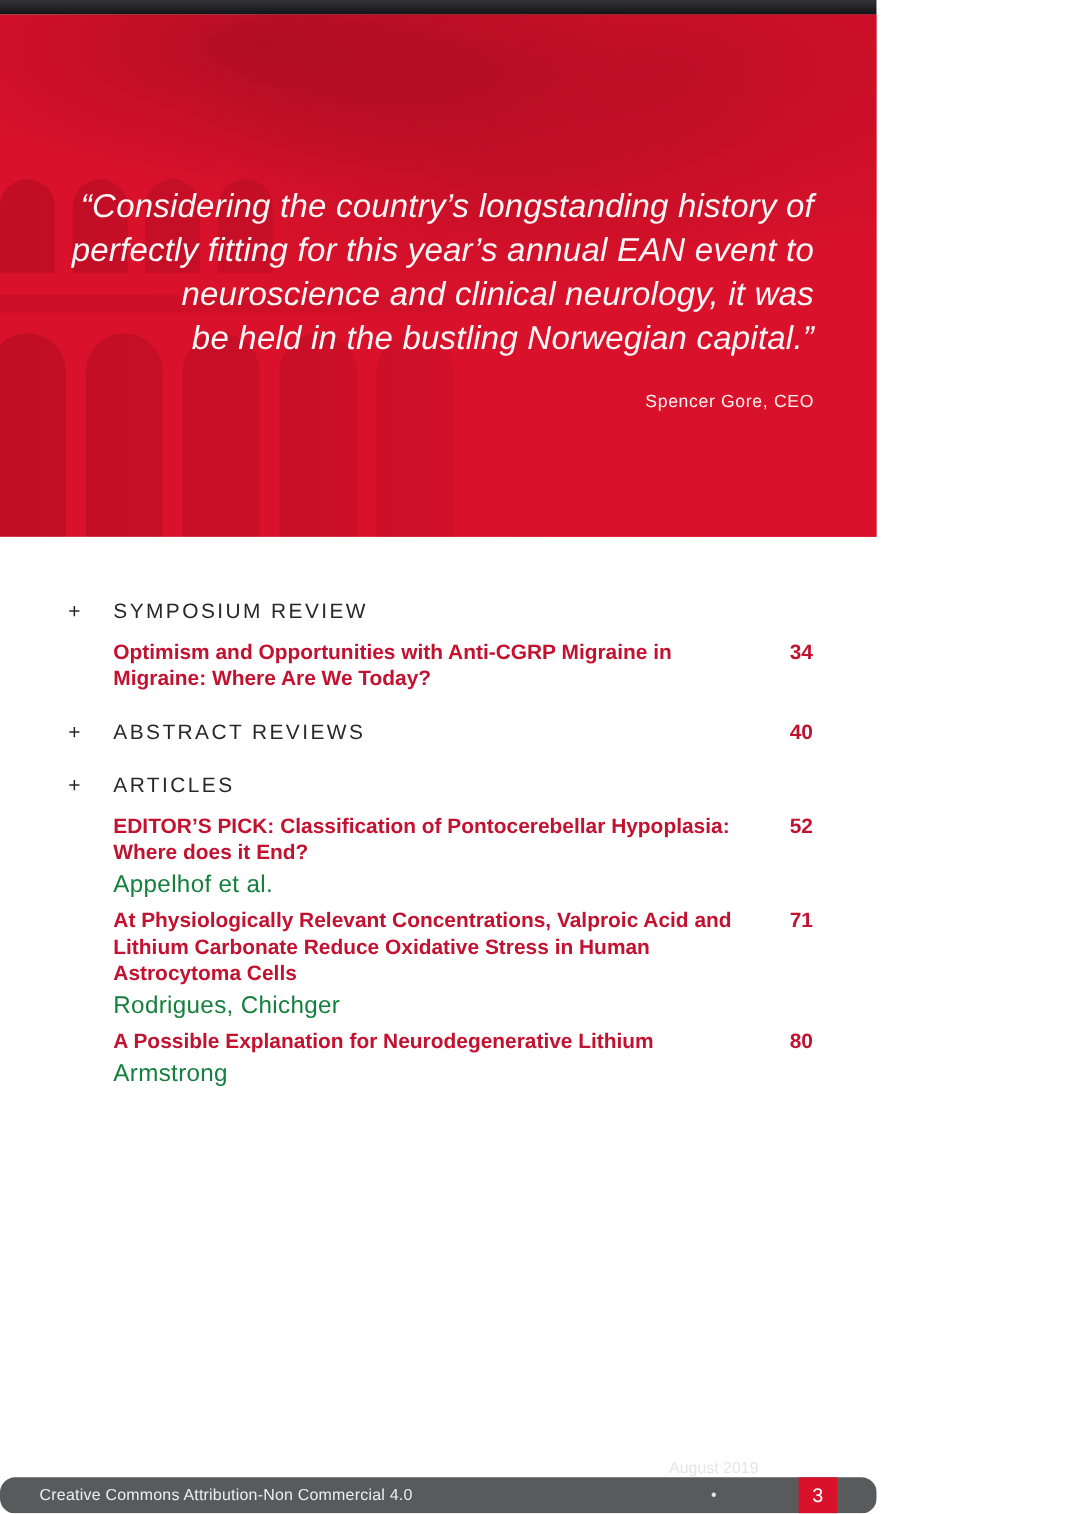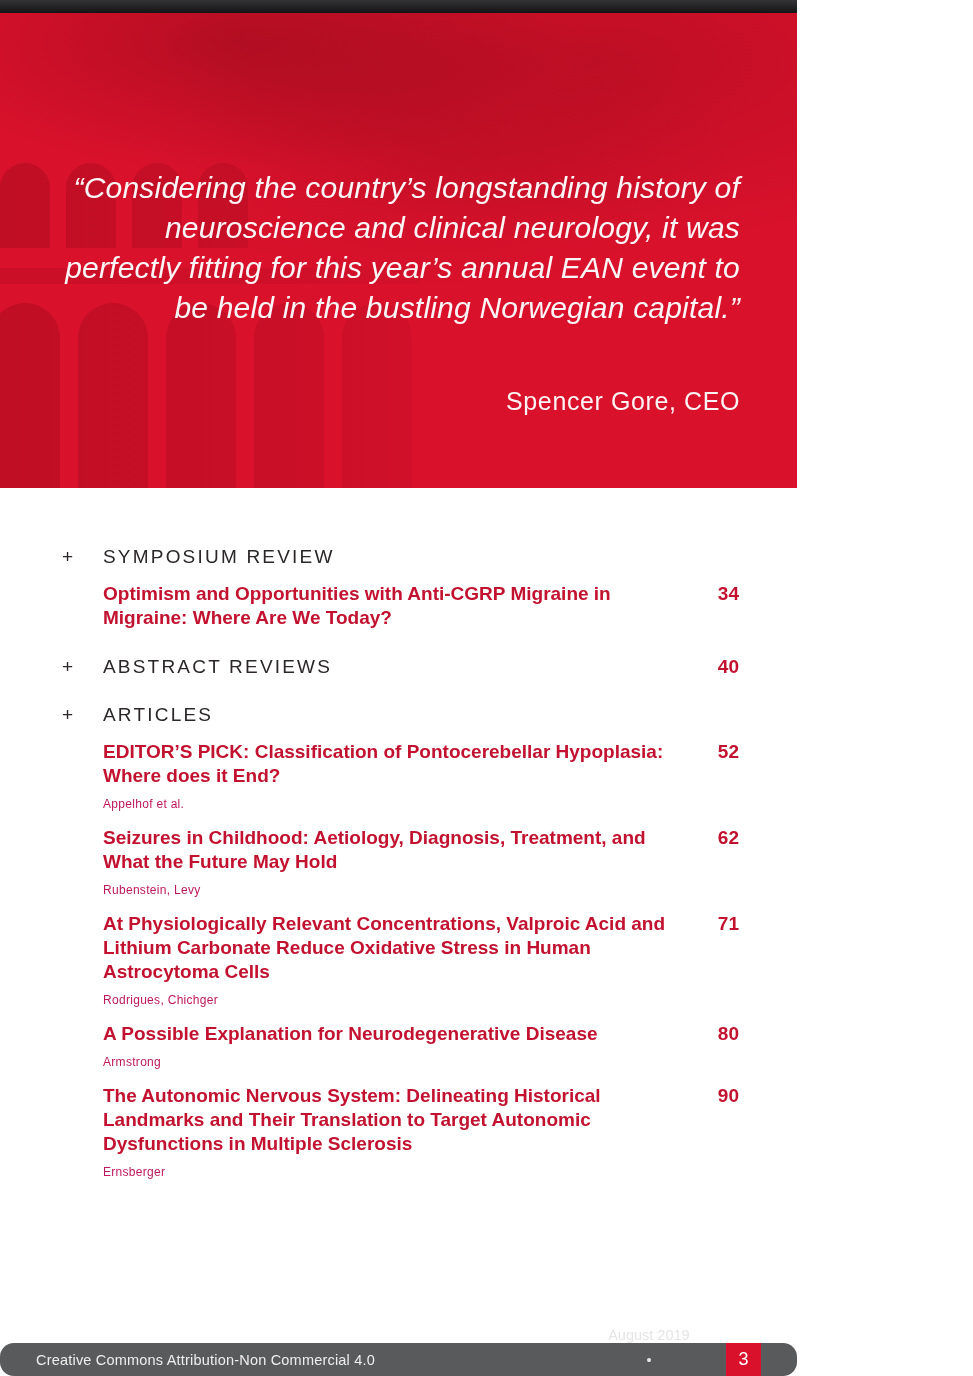--- a/index.html
+++ b/index.html
@@ -58,22 +58,22 @@
   .quote {
     position: absolute; top: 155px; left: 60px; right: 57px;
     text-align: right;
     font-style: italic;
     font-size: 30px; line-height: 40px;
     letter-spacing: 0.2px;
     color: #faf6f6;
     z-index: 2;
   }
   .attribution {
-    position: absolute; top: 374px; right: 57px;
-    font-size: 25px; letter-spacing: 0.6px;
+    position: absolute; top: 344px; right: 57px;
+    font-size: 16px; letter-spacing: 0.6px;
     color: rgba(255,255,255,0.95);
     z-index: 2;
   }
 
   
   .toc {
     position: absolute; top: 488px; left: 0; width: 100%;
     padding: 58px 58px 0 62px;
     box-sizing: border-box;
   }
@@ -99,23 +99,23 @@
     font-size: 19px; font-weight: 700;
     color: #c31230; line-height: 24px;
   }
   .item-page {
     flex: none; width: 44px; text-align: right;
     font-size: 19px; font-weight: 700;
     color: #c31230; line-height: 24px;
   }
   .item-authors {
     margin: 4px 0 0 41px;
-    font-size: 12px; line-height: 24px;
+    font-size: 22px; line-height: 24px;
     letter-spacing: 0.3px;
-    color: #be185d;
+    color: #15803d;
   }
 
   
   .footer {
     position: absolute; left: 0; bottom: 0; width: 100%; height: 33px;
     background: #595a5c;
     display: flex; align-items: center;
     box-sizing: border-box; padding-left: 36px; border-radius: 14px;
   }
   .license { font-size: 14.5px; color: #eeeeee; letter-spacing: 0.2px; }
@@ -149,22 +149,22 @@
       <div class="arch a6"></div>
       <div class="arch a7"></div>
       <div class="arch a8"></div>
       <div class="arch a9"></div>
       <div class="ledge"></div>
       <div class="art-fade"></div>
       <div class="clouds"></div>
     </div>
     <blockquote class="quote" style="margin:0;">
       <div class="quote-line">“Considering the country’s longstanding history of</div>
+      <div class="quote-line">perfectly fitting for this year’s annual EAN event to</div>
       <div class="quote-line">neuroscience and clinical neurology, it was</div>
-      <div class="quote-line">perfectly fitting for this year’s annual EAN event to</div>
       <div class="quote-line">be held in the bustling Norwegian capital.”</div>
     </blockquote>
     <div class="attribution">Spencer Gore, CEO</div>
   </header>
 
   <main class="toc">
 
     <section class="toc-section">
       <div class="sec-row">
         <span class="plus-icon">+</span>
@@ -195,55 +195,39 @@
 
       <div class="toc-item">
         <div class="item-row">
           <span class="item-indent"></span>
           <div class="item-title">EDITOR’S PICK: Classification of Pontocerebellar Hypoplasia: Where does it End?</div>
           <div class="item-page">52</div>
         </div>
         <div class="item-authors">Appelhof et al.</div>
       </div>
 
-      <div class="toc-item">
-        <div class="item-row">
-          <span class="item-indent"></span>
-          <div class="item-title">Seizures in Childhood: Aetiology, Diagnosis, Treatment, and What the Future May Hold</div>
-          <div class="item-page">62</div>
-        </div>
-        <div class="item-authors">Rubenstein, Levy</div>
-      </div>
 
       <div class="toc-item">
         <div class="item-row">
           <span class="item-indent"></span>
           <div class="item-title">At Physiologically Relevant Concentrations, Valproic Acid and Lithium Carbonate Reduce Oxidative Stress in Human Astrocytoma Cells</div>
           <div class="item-page">71</div>
         </div>
         <div class="item-authors">Rodrigues, Chichger</div>
       </div>
 
       <div class="toc-item">
         <div class="item-row">
           <span class="item-indent"></span>
-          <div class="item-title">A Possible Explanation for Neurodegenerative Disease</div>
+          <div class="item-title">A Possible Explanation for Neurodegenerative Lithium</div>
           <div class="item-page">80</div>
         </div>
         <div class="item-authors">Armstrong</div>
       </div>
 
-      <div class="toc-item">
-        <div class="item-row">
-          <span class="item-indent"></span>
-          <div class="item-title">The Autonomic Nervous System: Delineating Historical Landmarks and Their Translation to Target Autonomic Dysfunctions in Multiple Sclerosis</div>
-          <div class="item-page">90</div>
-        </div>
-        <div class="item-authors">Ernsberger</div>
-      </div>
 
     </section>
 
   </main>
 
   <footer class="footer">
     <span class="license">Creative Commons Attribution-Non Commercial 4.0</span>
     <span class="issue">
       <span>August 2019</span>
       <span>•</span>

